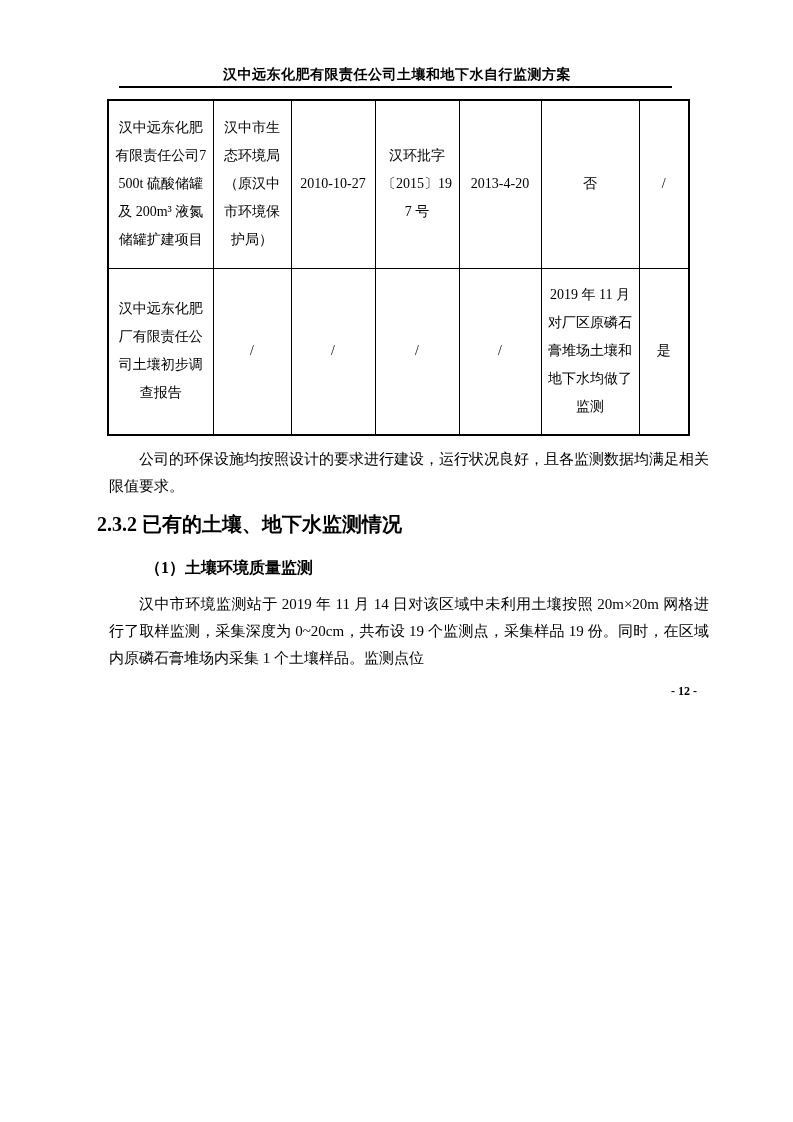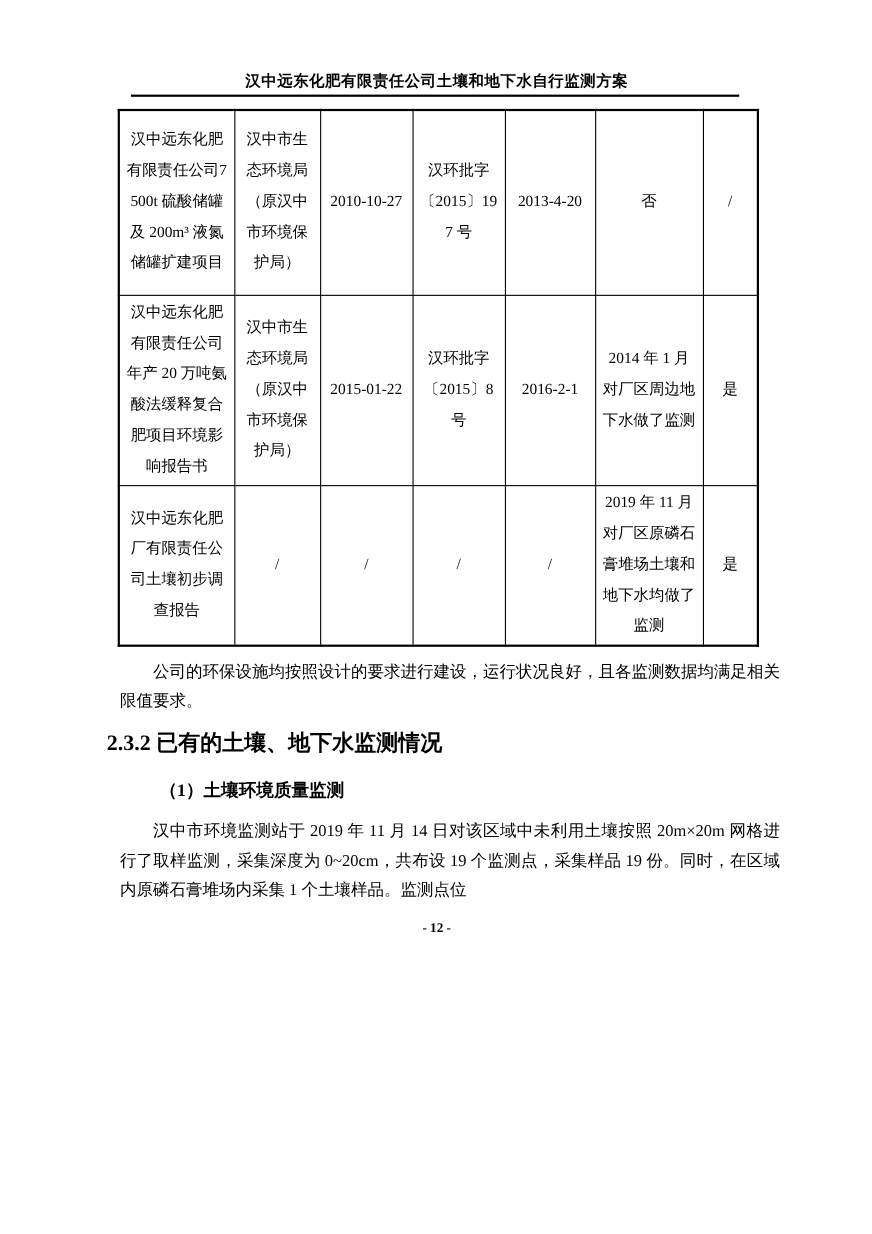--- a/index.html
+++ b/index.html
@@ -74,21 +74,21 @@
     text-indent: 3em;
   }
   .par-sampling { margin-top: 12px; }
   .par-items { margin-top: 7px; }
   .par-results {
     margin-top: 9px;
     line-height: 22px;
     text-indent: 0.5em;
   }
   .page-number {
-    text-align: center;
+    text-align: right;
     font-size: 12px;
     font-weight: bold;
     margin-top: 2px;
     line-height: 14px;
   }
 </style>
 </head>
 <body>
 
 <div class="page">
@@ -112,29 +112,20 @@
       <tr>
         <td>汉中远东化肥有限责任公司7500t 硫酸储罐及 200m³ 液氮储罐扩建项目</td>
         <td>汉中市生态环境局（原汉中市环境保护局）</td>
         <td>2010-10-27</td>
         <td>汉环批字〔2015〕197 号</td>
         <td>2013-4-20</td>
         <td>否</td>
         <td>/</td>
       </tr>
       <tr>
-        <td>汉中远东化肥有限责任公司年产 20 万吨氨酸法缓释复合肥项目环境影响报告书</td>
-        <td>汉中市生态环境局（原汉中市环境保护局）</td>
-        <td>2015-01-22</td>
-        <td>汉环批字〔2015〕8 号</td>
-        <td>2016-2-1</td>
-        <td>2014 年 1 月对厂区周边地下水做了监测</td>
-        <td>是</td>
-      </tr>
-      <tr>
         <td>汉中远东化肥厂有限责任公司土壤初步调查报告</td>
         <td>/</td>
         <td>/</td>
         <td>/</td>
         <td>/</td>
         <td>2019 年 11 月对厂区原磷石膏堆场土壤和地下水均做了监测</td>
         <td>是</td>
       </tr>
     </tbody>
   </table>

